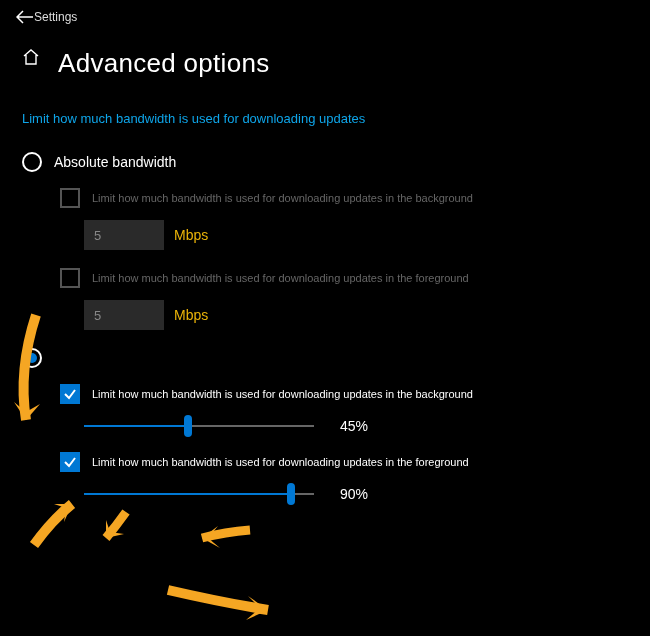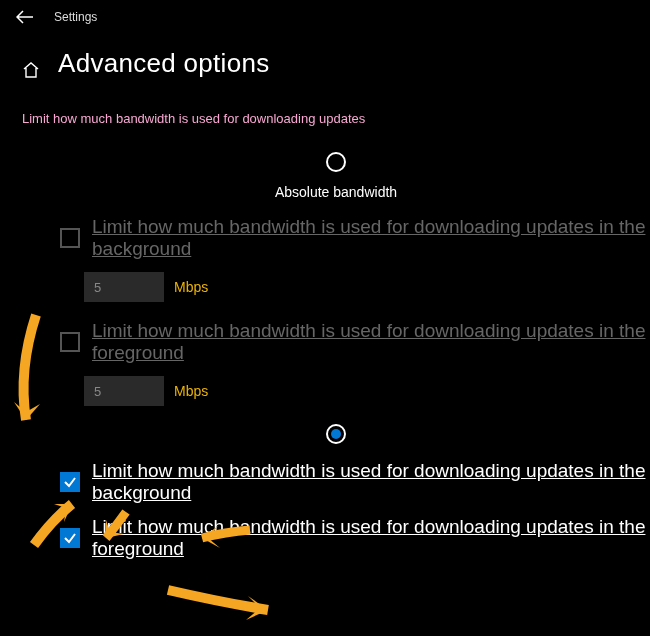--- a/index.html
+++ b/index.html
@@ -10,57 +10,56 @@
       color: #fff;
       font-family: "Segoe UI", -apple-system, sans-serif;
       font-size: 14px;
       overflow: hidden;
       position: relative;
     }
     .topbar {
       display: flex;
       align-items: center;
       padding: 10px 16px 6px 16px;
-      gap: 20px;
     }
     .back-arrow svg { display: block; }
     .app-title { font-size: 12px; color: #ddd; }
     .header {
       display: flex;
-      align-items: flex-end;
+      align-items: flex-start;
       gap: 18px;
       padding: 18px 12px 22px 22px;
     }
     .home-icon { display: flex; align-items: center; }
     .page-title { font-size: 26px; font-weight: 400; letter-spacing: 0.3px; }
     .section { padding: 10px 0 0 22px; }
     .section-title { font-size: 18px; font-weight: 400; margin-bottom: 14px; }
-    .section-desc { font-size: 13px; color: #f9a8d4; margin-bottom: 26px; }
-    .radio-row { display: flex; align-items: center; gap: 12px; margin-bottom: 16px; flex-direction: column; }
+    .section-desc { font-size: 13px; color: #0ea5e9; margin-bottom: 26px; }
+    .radio-row { display: flex; align-items: center; gap: 12px; margin-bottom: 16px; }
     .radio-outer {
       width: 20px; height: 20px; border: 2px solid #fff;
       border-radius: 50%; display: flex; align-items: center; justify-content: center;
       flex-shrink: 0;
     }
     .radio-outer.selected { border-color: #fff; }
     .radio-inner {
       width: 10px; height: 10px; border-radius: 50%;
       background: #0078d4; display: none;
     }
     .radio-outer.selected .radio-inner { display: block; }
     .radio-label { font-size: 14px; }
     .indent { padding-left: 38px; }
     .check-row { display: flex; align-items: center; gap: 12px; margin-bottom: 12px; }
     .checkbox {
       width: 20px; height: 20px; border: 2px solid #666;
       flex-shrink: 0; display: flex; align-items: center; justify-content: center;
     }
     .checkbox.checked { border-color: #0078d4; background: #0078d4; }
     .checkbox.disabled-unchecked { border-color: #555; }
-    .check-label { font-size: 19px; text-decoration: underline; }
+    .check-label { font-size: 11px; }
     .check-label.disabled { color: #666; }
     .input-row { display: flex; align-items: center; gap: 10px; padding-left: 24px; margin-bottom: 18px; }
     .num-input {
       width: 80px; height: 30px; background: #2a2a2a;
       border: none; color: #888; padding: 0 10px; font-size: 13px;
     }
     .unit { font-size: 14px; color: #eab308; }
     .slider-row {
       display: flex; align-items: center; gap: 26px;
       padding-left: 24px; margin-bottom: 16px;
@@ -145,28 +144,44 @@
 
   <div class="indent">
     <div class="check-row">
       <span class="checkbox checked">
         <svg width="14" height="14" viewBox="0 0 14 14">
             <path d="M2 7 L6 11 L12 3" stroke="#fff" stroke-width="2" fill="none"></path>
           </svg>
       </span>
       <span class="check-label">Limit how much bandwidth is used for downloading updates in the background</span>
     </div>
+    <div class="slider-row">
+      <div class="slider">
+        <div class="slider-track"></div>
+        <div class="slider-fill" id="bg-fill" style="width: 45%;"></div>
+        <div class="slider-thumb" id="bg-thumb" style="left: 45%;"></div>
+      </div>
+      <span class="slider-value">45%</span>
+    </div>
     <div class="check-row">
       <span class="checkbox checked">
         <svg width="14" height="14" viewBox="0 0 14 14">
             <path d="M2 7 L6 11 L12 3" stroke="#fff" stroke-width="2" fill="none"></path>
           </svg>
       </span>
       <span class="check-label">Limit how much bandwidth is used for downloading updates in the foreground</span>
     </div>
+    <div class="slider-row">
+      <div class="slider">
+        <div class="slider-track"></div>
+        <div class="slider-fill" id="fg-fill" style="width: 90%;"></div>
+        <div class="slider-thumb" id="fg-thumb" style="left: 90%;"></div>
+      </div>
+      <span class="slider-value">90%</span>
+    </div>
   </div>
 </div>
 
 <svg class="annotation-arrow" style="left:6px; top:310px;" width="50" height="130" viewBox="0 0 50 130">
   <path d="M30 5 Q12 60 20 110" stroke="#f5a623" stroke-width="10" fill="none"></path>
   <path d="M20 110 L8 92 L20 102 L34 94 Z" fill="#f5a623"></path>
 </svg>
 <svg class="annotation-arrow" style="left:24px; top:490px;" width="70" height="60" viewBox="0 0 70 60">
   <path d="M10 55 Q28 30 48 14" stroke="#f5a623" stroke-width="10" fill="none"></path>
   <path d="M48 14 L30 14 L42 18 L40 32 Z" fill="#f5a623"></path>

